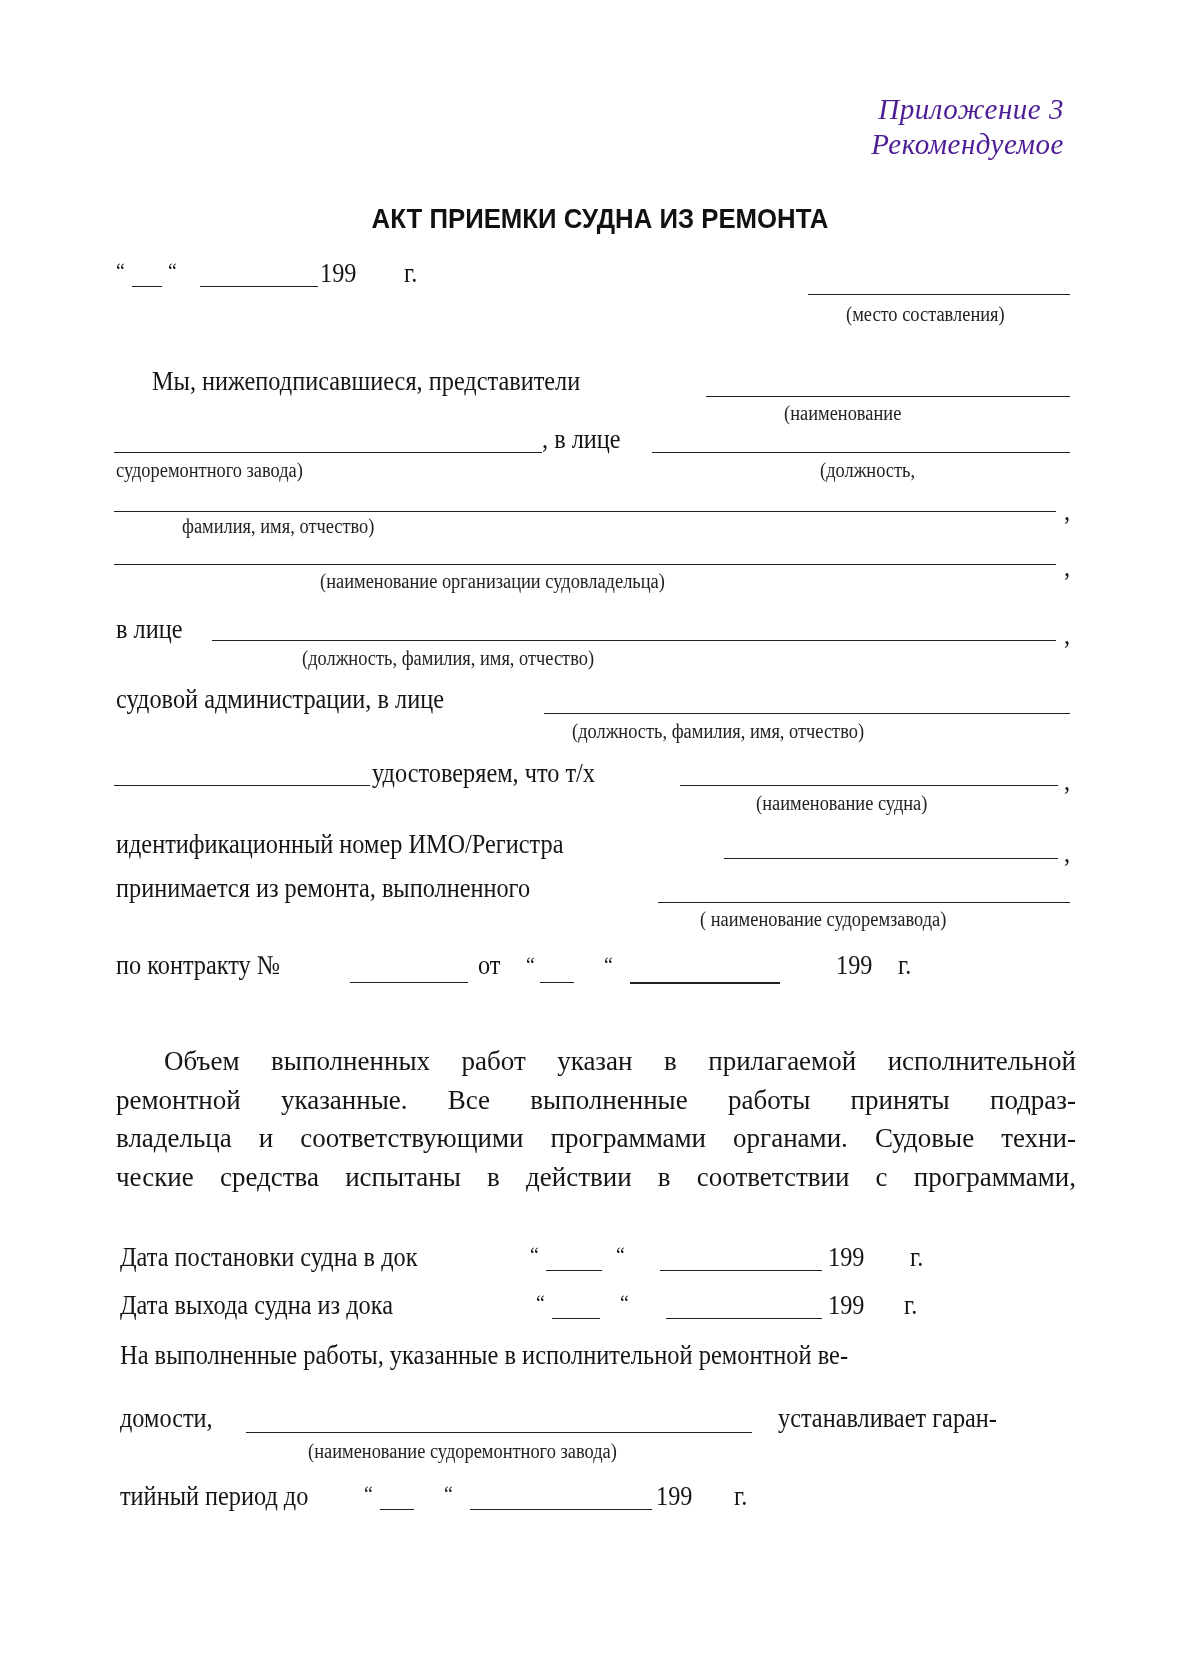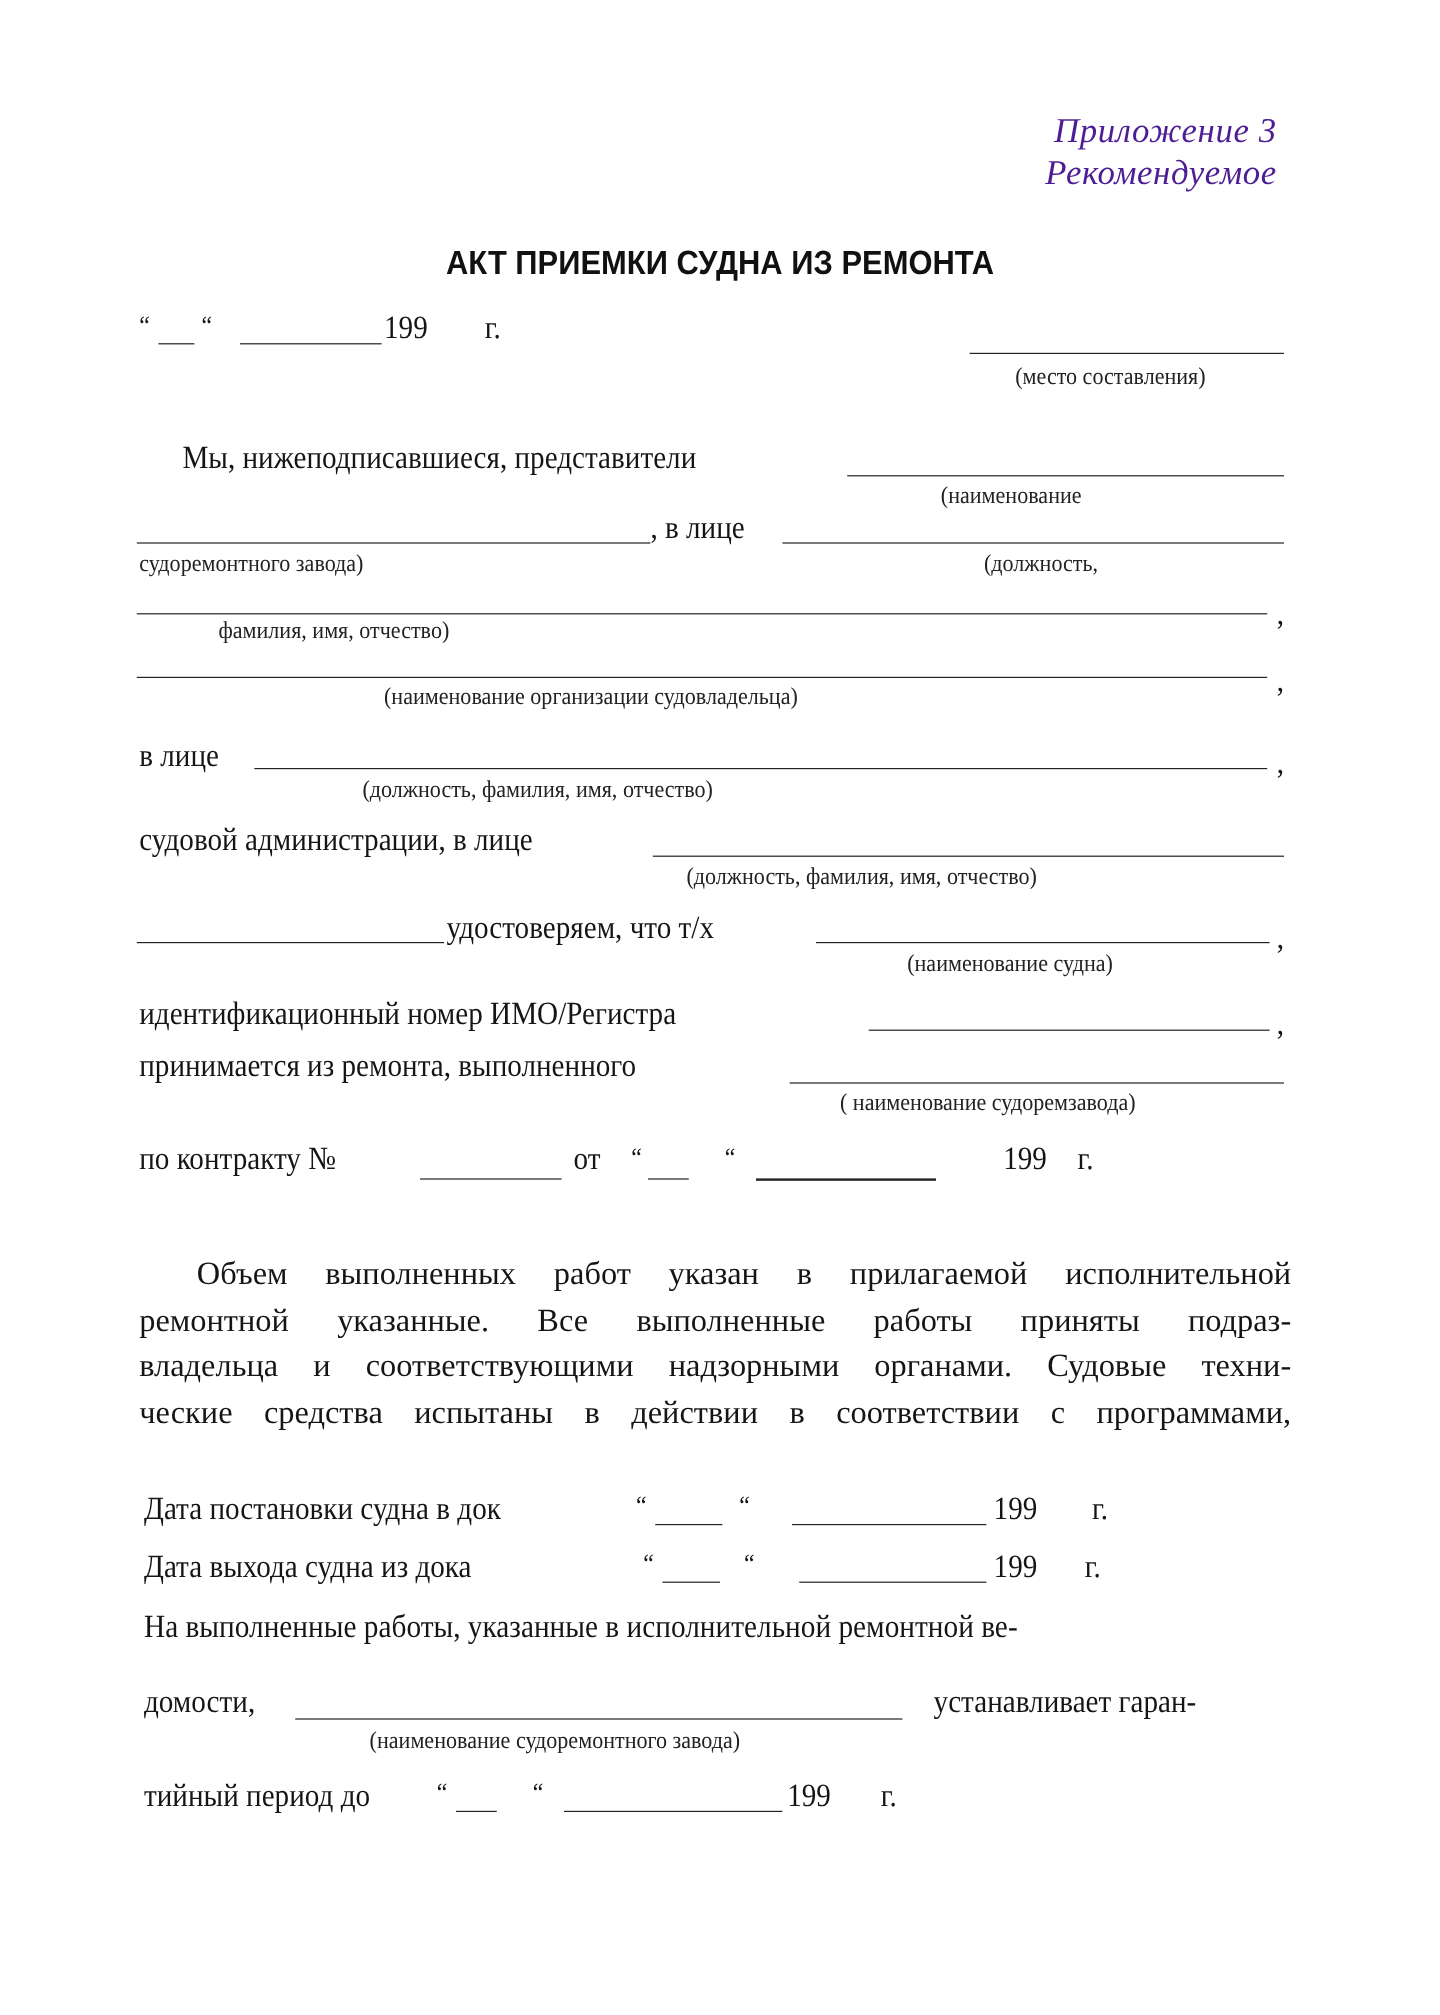--- a/index.html
+++ b/index.html
@@ -83,21 +83,21 @@
 <span class="abs t q" style="left:526px; top:952px;">“</span>
 <div class="line" style="left:540px; top:982px; width:34px;"></div>
 <span class="abs t q" style="left:604px; top:952px;">“</span>
 <div class="line" style="left:630px; top:982px; width:150px; border-top-width:2.4px;"></div>
 <span class="abs t" style="left:836px; top:950px;">199</span>
 <span class="abs t" style="left:898px; top:950px;">г.</span>
 
 <div class="para">
   <span class="row" style="text-indent:48px;">Объем выполненных работ указан в прилагаемой исполнительной</span>
   <span class="row">ремонтной указанные. Все выполненные работы приняты подраз-</span>
-  <span class="row">владельца и соответствующими надзорными органами. Судовые техни-</span>
+  <span class="row">владельца и соответствующими программами органами. Судовые техни-</span>
   <span class="row">ческие средства испытаны в действии в соответствии с программами,</span>
 </div>
 
 <span class="abs t" style="left:120px; top:1242px;">Дата постановки судна в док</span>
 <span class="abs t q" style="left:530px; top:1242px;">“</span>
 <div class="line" style="left:546px; top:1270px; width:56px;"></div>
 <span class="abs t q" style="left:616px; top:1242px;">“</span>
 <div class="line" style="left:660px; top:1270px; width:162px;"></div>
 <span class="abs t" style="left:828px; top:1242px;">199</span>
 <span class="abs t" style="left:910px; top:1242px;">г.</span>

